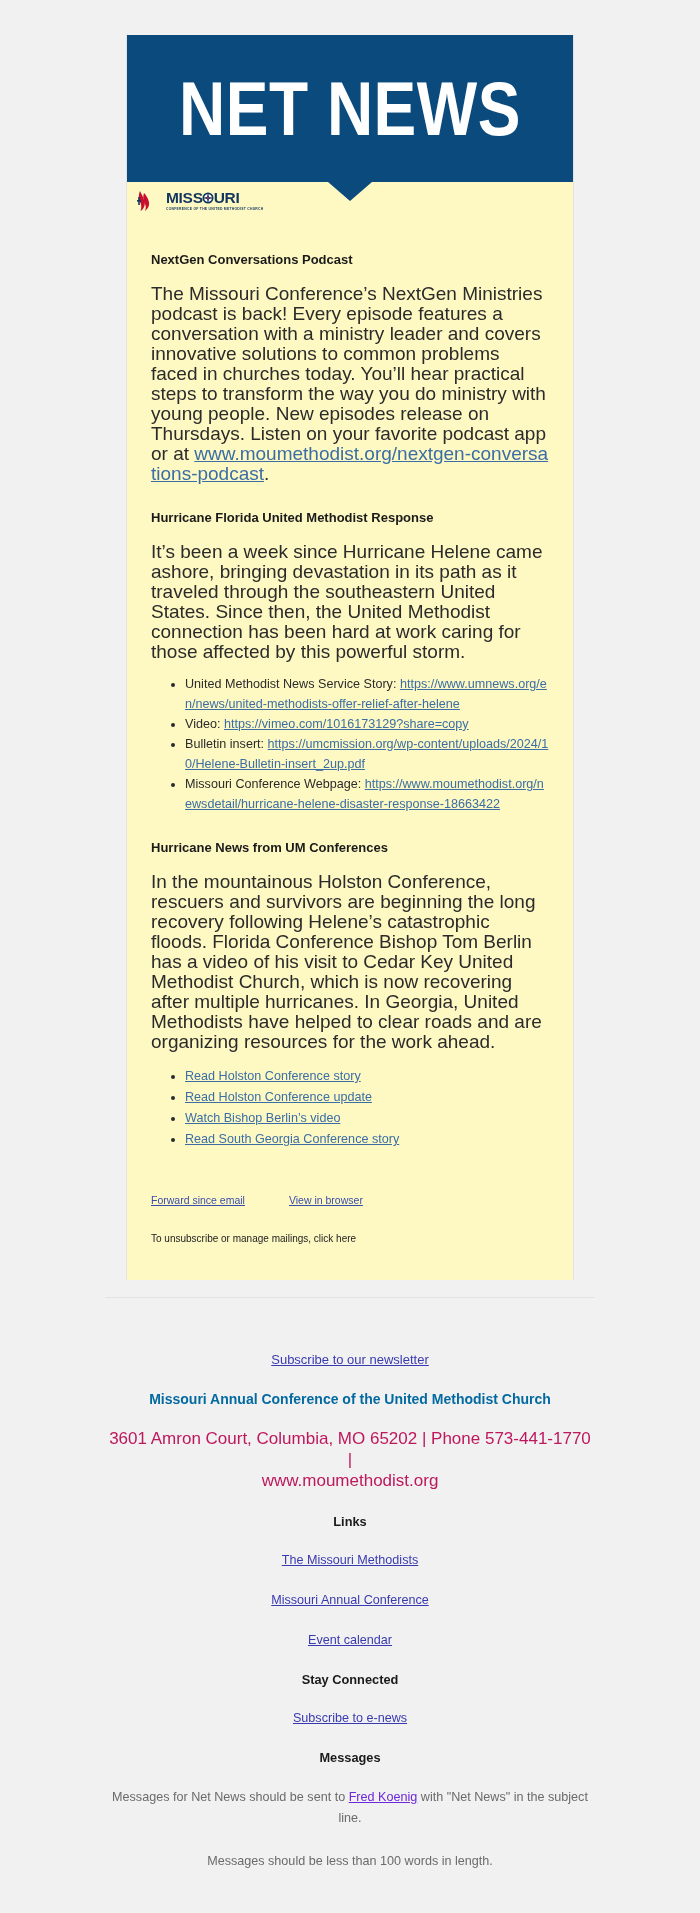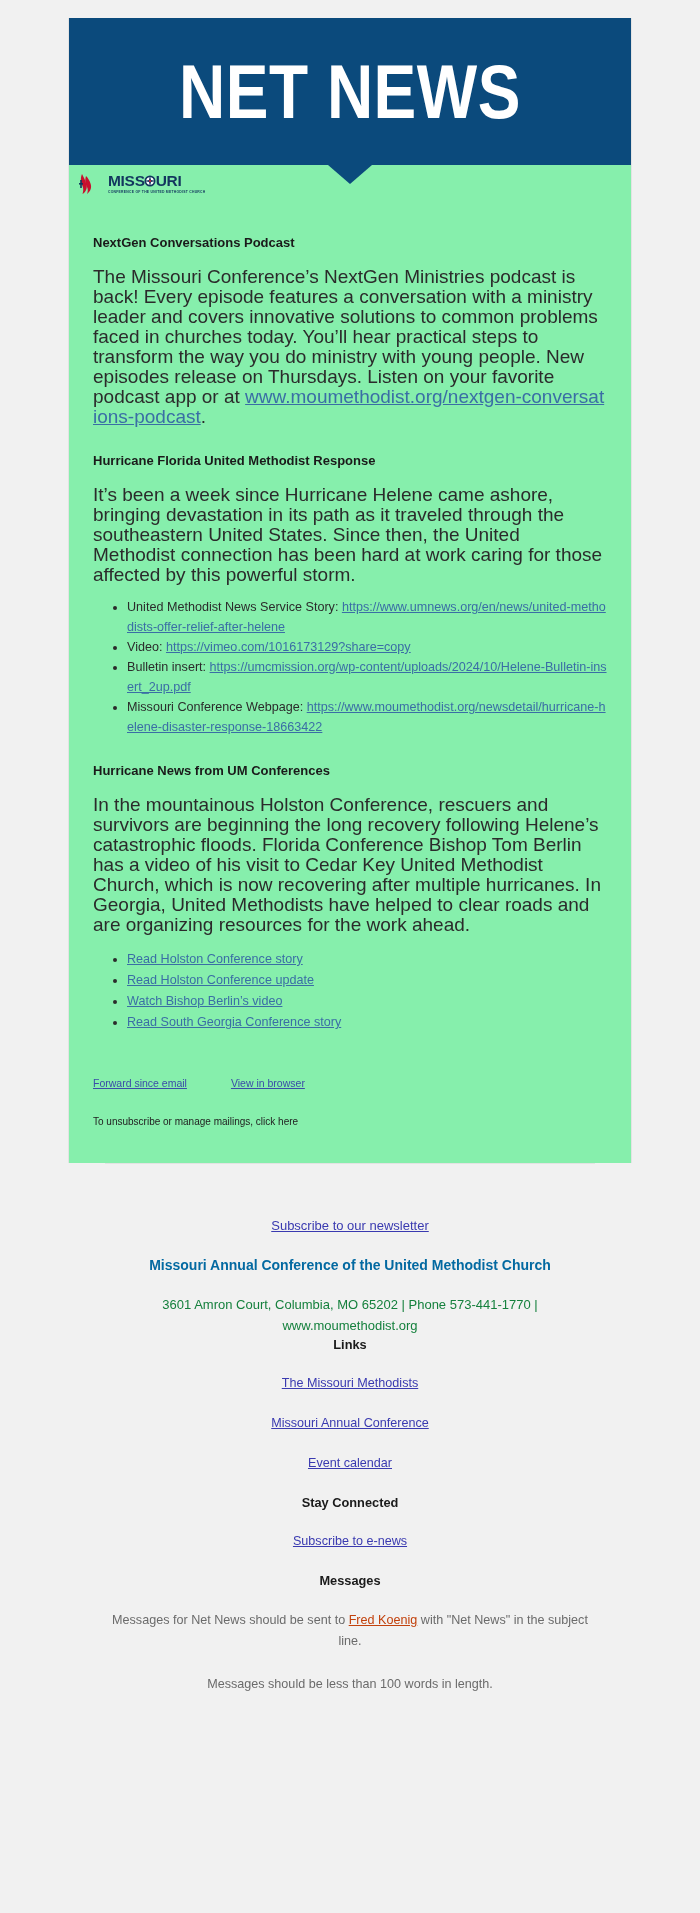--- a/index.html
+++ b/index.html
@@ -12,23 +12,23 @@
   .page {
     width: 700px;
     min-height: 1913px;
     background: #f1f1f1;
     position: relative;
     padding-top: 18px;
   }
 
   
   .email-card {
-    width: 564px;
-    margin: 0 auto;
-    background: #86efac;
+    width: 448px;
+    margin: 17px auto;
+    background: #fef9c3;
     border: 1px solid #e3e3e3;
     border-top: none;
     border-bottom: none;
   }
 
   
   .banner-wrap { position: relative; }
   .banner {
     background: #0b4a7c;
     height: 147px;
@@ -163,43 +163,44 @@
     margin-bottom: 21px;
   }
   .org-name {
     font-size: 14px;
     font-weight: bold;
     color: #0369a1;
     line-height: 18px;
     margin-bottom: 20px;
   }
   .address {
-    font-size: 13px;
+    font-size: 17px;
     line-height: 21px;
-    color: #15803d;
+    color: #be185d;
+    margin-bottom: 22px;
   }
   .f-heading {
     font-size: 12.8px;
     font-weight: bold;
     color: #1a1a1a;
     line-height: 18px;
     margin-bottom: 20px;
   }
   .f-link-line {
     font-size: 12.6px;
     line-height: 18px;
     margin-bottom: 22px;
   }
   .f-text {
     font-size: 12.6px;
     line-height: 21px;
     color: #6b6b6b;
     margin-bottom: 22px;
   }
-  .f-text a { color: #c2410c; }
+  .f-text a { color: #6d28d9; }
   .spacer-24 { height: 10px; }
 </style>
 </head>
 <body>
 
 <div class="page">
 
   <div class="email-card">
 
     <div class="banner-wrap">

